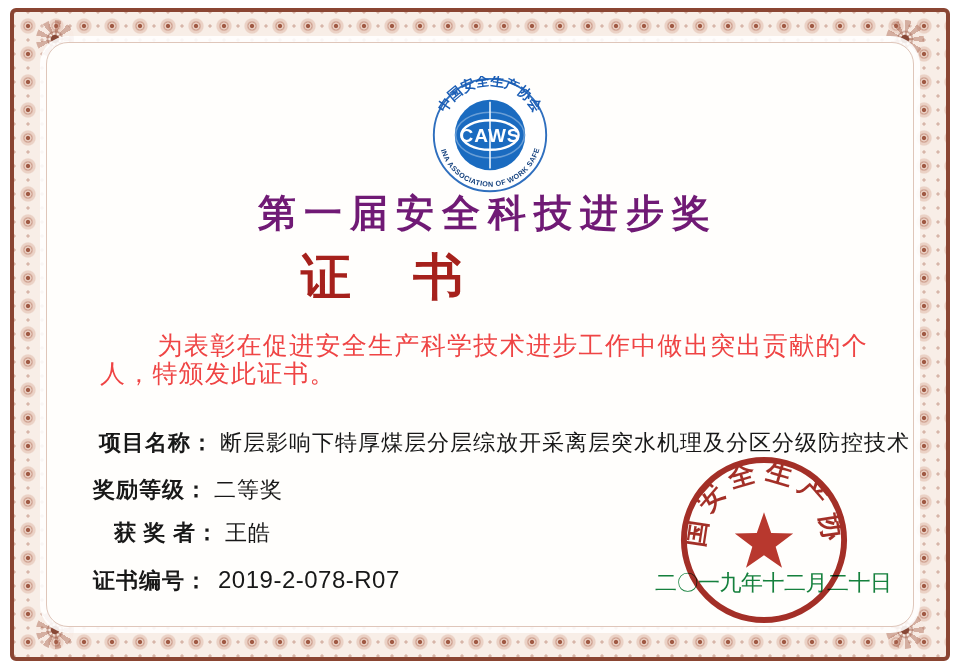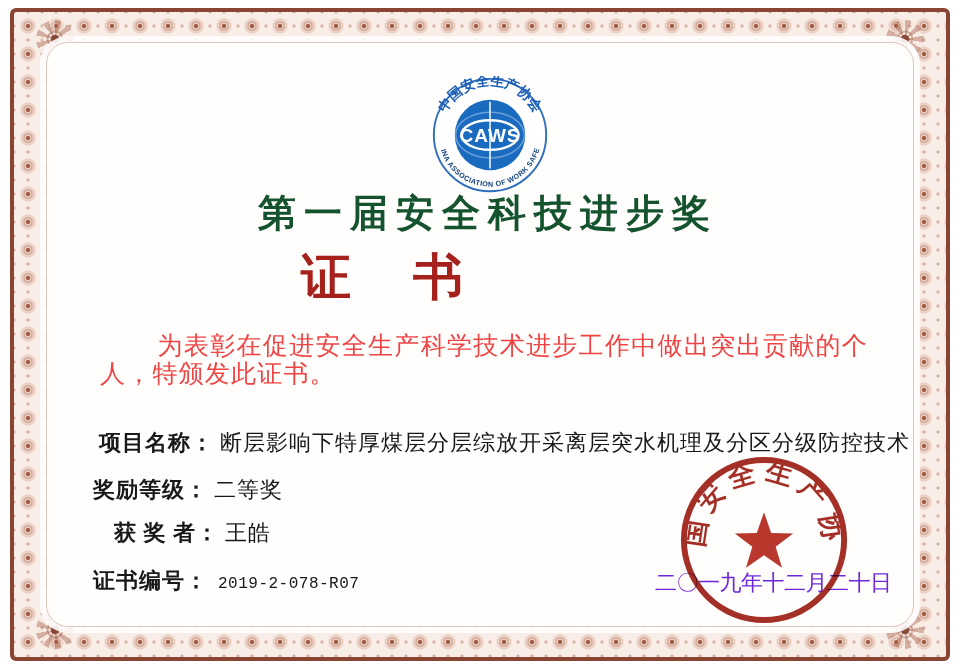--- a/index.html
+++ b/index.html
@@ -37,46 +37,46 @@
   .rosette.tl { left:36px;  top:20px; }
   .rosette.tr { right:36px; top:20px; }
   .rosette.bl { left:36px;  bottom:20px; }
   .rosette.br { right:36px; bottom:20px; }
 
   
   .logo { position:absolute; left:424px; top:76px; width:132px; height:120px; }
   .award-title {
     position:absolute; left:0; top:188px; width:960px; text-align:center;
     font-size:38px; font-weight:bold; letter-spacing:8px; padding-left:16px;
-    box-sizing:border-box; color:#14532d;
+    box-sizing:border-box; color:#701a75;
   }
   .doc-title {
     position:absolute; left:0; top:244px; width:764px; text-align:center;
     font-size:50px; font-weight:bold; letter-spacing:62px; padding-left:62px;
     box-sizing:border-box; color:#a6211c;
   }
   .body-par {
     position:absolute; left:100px; top:332px; width:768px;
     font-size:25px; line-height:28px; letter-spacing:1.2px; text-indent:2.3em;
     color:#ef4444; text-align:justify;
   }
   .row { position:absolute; left:93px; font-size:22px; white-space:nowrap; color:#181818; }
   .row .lab { font-weight:bold; letter-spacing:1px; }
   .row .val { letter-spacing:1px; padding-left:6px; }
   .row.r1 { top:428px;margin-left:6px; }
   .row.r2 { top:475px; }
   .row.r3 { top:518px;margin-left:21px; }
   .row.r4 { top:566px; }
   .row.r4 .val {
-    font-family:Liberation Mono, monospace;
-    font-size:16px; letter-spacing:.5px; padding-left:10px;text-align:center;
+    font-family:Liberation Sans, sans-serif;
+    font-size:24px; letter-spacing:.5px; padding-left:10px;text-align:center;
   }
   .date {
     position:absolute; left:655px; top:568px; font-size:22px; letter-spacing:-0.5px;
-    white-space:nowrap; z-index:2; color:#6d28d9;
+    white-space:nowrap; z-index:2; color:#15803d;
   }
   .seal {
     position:absolute; left:676px; top:452px; width:176px; height:176px;
     mix-blend-mode:multiply; opacity:.93; z-index:3; pointer-events:none;
   }
 </style>
 </head>
 <body>
 
 <div class="stage">

